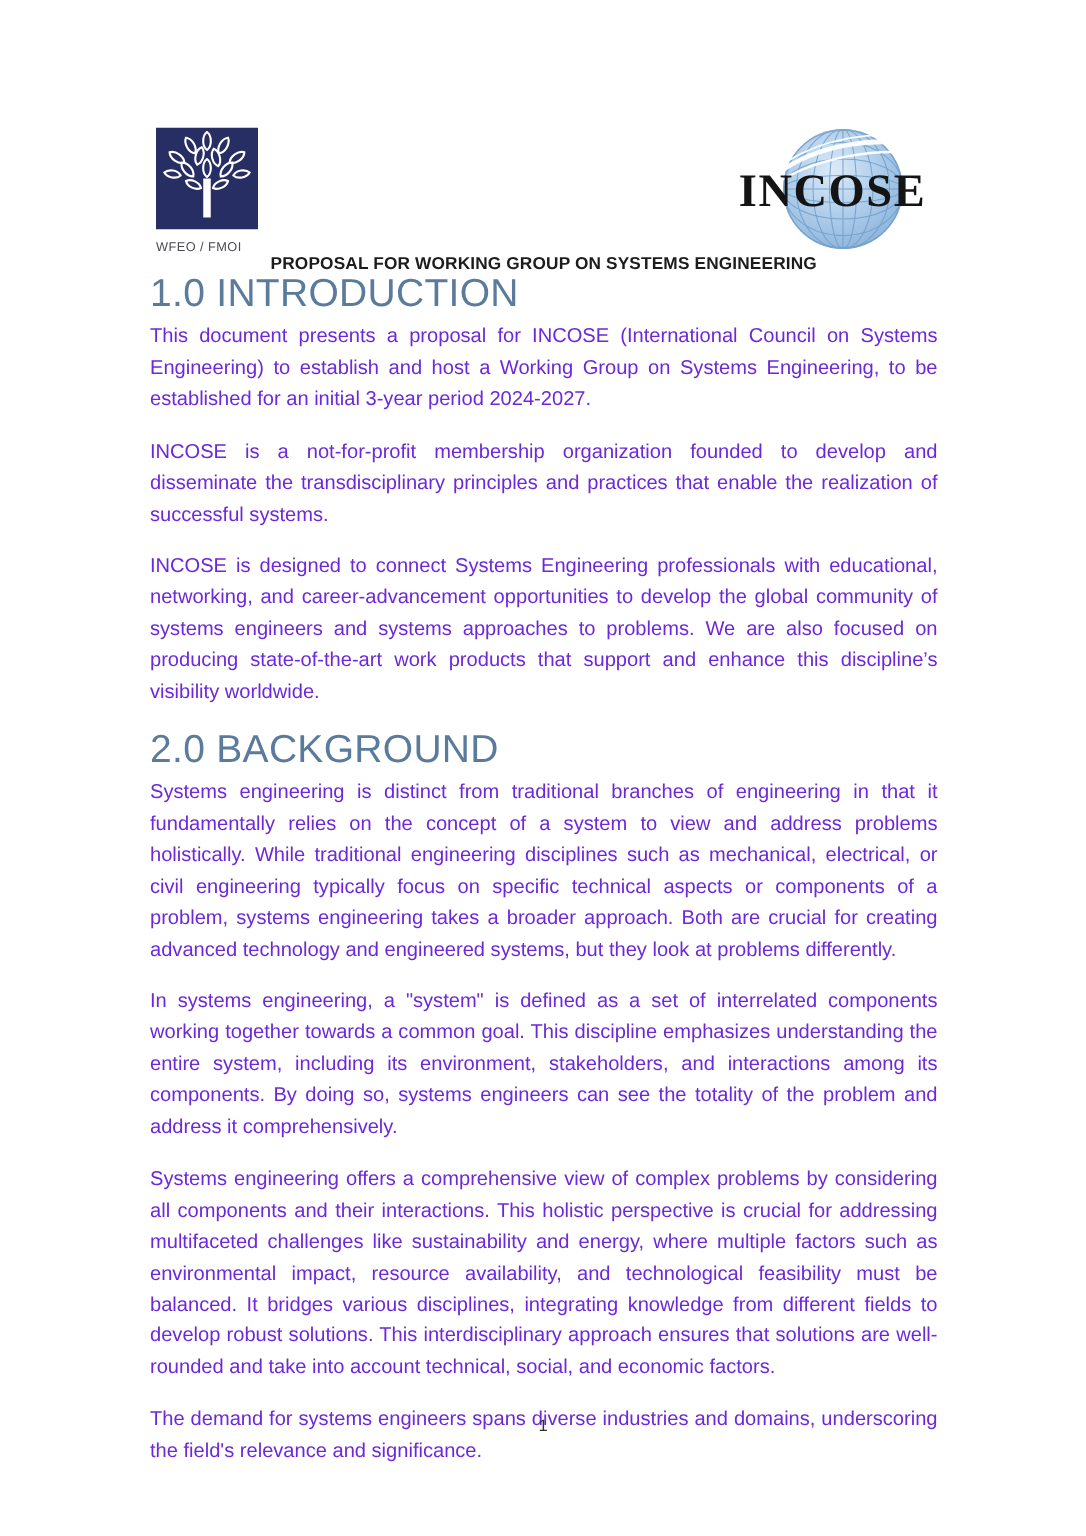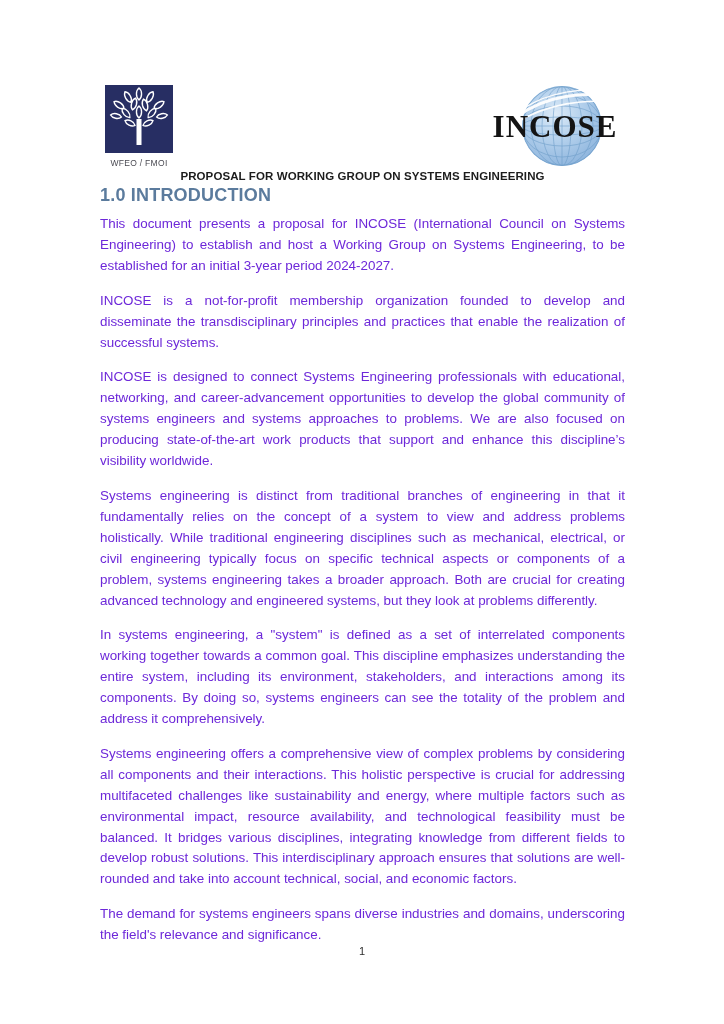--- a/index.html
+++ b/index.html
@@ -12,21 +12,20 @@
     background: #ffffff;
     font-family: "Liberation Sans", sans-serif;
     overflow: hidden;
   }
   
   .logo-wfeo {
     position: absolute;
     left: 104px;
     top: 85px;
     width: 70px;
-    text-align: center;
   }
   .logo-wfeo .caption {
     display: block;
     margin-top: 1px;
     font-size: 8.5px;
     letter-spacing: 0.3px;
     color: #4a4a52;
     white-space: nowrap;
   }
   .logo-incose {
@@ -44,22 +43,22 @@
     width: 525px;
   }
   .doc-title {
     text-align: center;
     font-size: 11.5px;
     font-weight: bold;
     color: #1c1c1c;
     letter-spacing: 0.1px;
   }
   h1.sec-heading {
-    font-size: 18px;
-    font-weight: 700;
+    font-size: 26px;
+    font-weight: 400;
     color: #5b7b9d;
     letter-spacing: 0.2px;
     line-height: 26px;
     margin: 0 0 6px 0;
   }
   h1.sec-heading.second { margin-top: 7px; }
   p.body-par {
     font-size: 13.4px;
     line-height: 20.9px;
     color: #6d28d9;
@@ -145,20 +144,21 @@
   </div>
 
   <div class="content">
     <div class="doc-title">PROPOSAL FOR WORKING GROUP ON SYSTEMS ENGINEERING</div>
 
     <h1 class="sec-heading">1.0 INTRODUCTION</h1>
     <p class="body-par">This document presents a proposal for INCOSE (International Council on Systems Engineering) to establish and host a Working Group on Systems Engineering, to be established for an initial 3-year period 2024-2027.</p>
     <p class="body-par">INCOSE is a not-for-profit membership organization founded to develop and disseminate the transdisciplinary principles and practices that enable the realization of successful systems.</p>
     <p class="body-par">INCOSE is designed to connect Systems Engineering professionals with educational, networking, and career-advancement opportunities to develop the global community of systems engineers and systems approaches to problems. We are also focused on producing state-of-the-art work products that support and enhance this discipline’s visibility worldwide.</p>
 
+    <h1 class="sec-heading second">2.0 BACKGROUND</h1>
     <p class="body-par">Systems engineering is distinct from traditional branches of engineering in that it fundamentally relies on the concept of a system to view and address problems holistically. While traditional engineering disciplines such as mechanical, electrical, or civil engineering typically focus on specific technical aspects or components of a problem, systems engineering takes a broader approach. Both are crucial for creating advanced technology and engineered systems, but they look at problems differently.</p>
     <p class="body-par">In systems engineering, a "system" is defined as a set of interrelated components working together towards a common goal. This discipline emphasizes understanding the entire system, including its environment, stakeholders, and interactions among its components. By doing so, systems engineers can see the totality of the problem and address it comprehensively.</p>
     <p class="body-par">Systems engineering offers a comprehensive view of complex problems by considering all components and their interactions. This holistic perspective is crucial for addressing multifaceted challenges like sustainability and energy, where multiple factors such as environmental impact, resource availability, and technological feasibility must be balanced. It bridges various disciplines, integrating knowledge from different fields to develop robust solutions. This interdisciplinary approach ensures that solutions are well-rounded and take into account technical, social, and economic factors.</p>
     <p class="body-par">The demand for systems engineers spans diverse industries and domains, underscoring the field's relevance and significance.</p>
   </div>
 
   <div class="page-number">1</div>
 </div>
 
 </body></html>

